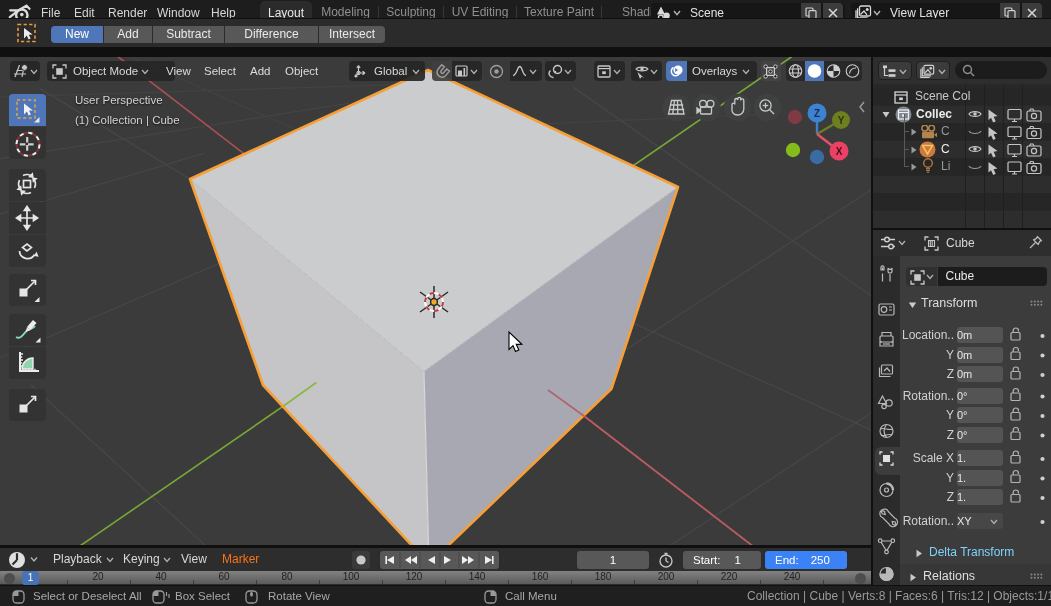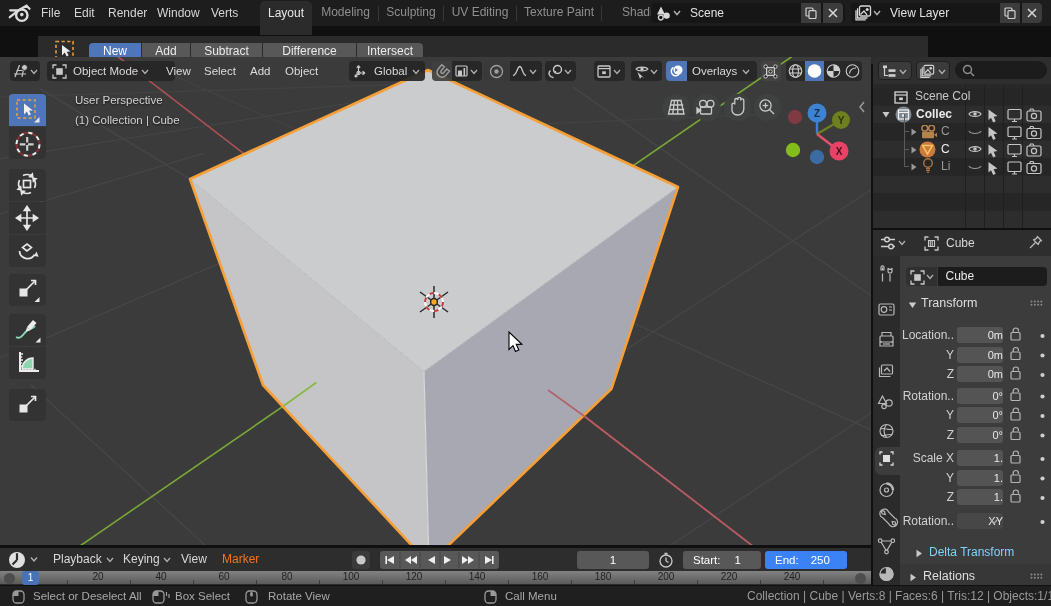--- a/index.html
+++ b/index.html
@@ -11,21 +11,21 @@
   
   #topbar { left:0; top:0; width:1051px; height:26px; background:#1d1d1d; }
   .menu { color:#d5d5d5; font-size:12px; line-height:26px; }
   .tab { color:#8f8f8f; font-size:12px; line-height:25px; text-align:center; }
   .tab.active { background:#2b2b2b; color:#e6e6e6; border-radius:5px 5px 0 0; }
   .tabsep { width:1px; height:15px; top:6px; background:#383838; }
   .idwidget { top:3px; height:20px; background:#161616; border-radius:4px; }
   .idwidget .btn { background:#262626; }
 
   
-  #toolsettings { left:0; top:35px; width:890px; height:29px; background:#2b2b2b; border-top:1px solid #0f0f0f;margin-left:38px; }
+  #toolsettings { left:0; top:18px; width:1051px; height:29px; background:#2b2b2b; border-top:1px solid #0f0f0f; }
   .seg { position:absolute; top:7px; height:17px; background:#585858; color:#eaeaea;
      font-size:12px; line-height:17px; text-align:center; }
   
   #viewport { left:0; top:57px; width:871px; height:488px; background:#3b3b3b; overflow:hidden; }
 
   
   .hw { position:absolute; top:4px; height:20px; background:rgba(38,38,38,0.92); border-radius:4px;
         color:#d8d8d8; font-size:11.5px; line-height:20px; }
   .htext { position:absolute; top:4px; height:20px; color:#dcdcdc; font-size:11.5px; line-height:20px; }
 
@@ -37,21 +37,21 @@
   #outliner { left:873px; top:57px; width:178px; height:171px; background:#282828; overflow:hidden;}
   #outliner-header { position:absolute; left:0; top:0; width:178px; height:27px; background:#2e2e2e; }
   .orow { position:absolute; left:0; width:178px; height:17px; font-size:12px; color:#c0c0c0; line-height:17px;}
 
   
   #props { left:873px; top:230px; width:178px; height:355px; background:#3c3c3c; overflow:hidden;}
   #props-header { position:absolute; left:0; top:0; width:178px; height:26px; background:#2e2e2e; }
   #tabcol { position:absolute; left:0; top:26px; width:27px; height:329px; background:#2b2b2b; }
   .prow { position:absolute; font-size:12px; color:#d0d0d0; }
   .pfield { position:absolute; left:84px; width:46px; height:16px; background:#545454; border-radius:3px;
-      color:#e8e8e8; font-size:11px; text-align:right; line-height:16px; }
+      color:#e8e8e8; font-size:11px; text-align:left; line-height:16px; }
 
   
   #timeline { left:0; top:548px; width:871px; height:37px; background:#2d2d2d; }
   #ruler { position:absolute; left:0; top:23px; width:871px; height:13px;
      background:linear-gradient(#828282,#5a5a5a); }
   .rnum { position:absolute; top:0px; font-size:10px; color:#222; transform:translateX(-50%); }
   .rtick { position:absolute; bottom:0; width:1px; height:4px; background:#3c3c3c; }
 
   
   #status { left:0; top:586px; width:1051px; height:20px; background:#1f1f1f; color:#a8a8a8; font-size:11.5px; line-height:20px; }
@@ -63,21 +63,21 @@
   <div id="topbar" class="abs">
     <svg class="abs" style="left:8px;top:3px" width="24" height="21" viewBox="0 0 24 21">
       <circle cx="13.8" cy="12.2" r="5.7" fill="none" stroke="#dcdcdc" stroke-width="2.4"></circle>
       <circle cx="13.8" cy="11.6" r="1.8" fill="#dcdcdc"></circle>
       <path d="M2.2 7.3 h8.5 M1.8 14.2 L8.2 9.2 M11 7 L18.5 2.8 L21.5 5.8" fill="none" stroke="#dcdcdc" stroke-width="2.3" stroke-linecap="round"></path>
     </svg>
     <div class="menu abs" style="left:41px">File</div>
     <div class="menu abs" style="left:74px">Edit</div>
     <div class="menu abs" style="left:108px">Render</div>
     <div class="menu abs" style="left:157px">Window</div>
-    <div class="menu abs" style="left:211px">Verts</div>
+    <div class="menu abs" style="left:211px">Help</div>
     <div class="tab active abs" style="left:260px;width:52px;top:1px;height:42px">Layout</div>
     <div class="tab abs" style="left:313px;width:65px">Modeling</div>
     <div class="tabsep abs" style="left:378px"></div>
     <div class="tab abs" style="left:379px;width:64px">Sculpting</div>
     <div class="tabsep abs" style="left:443px"></div>
     <div class="tab abs" style="left:444px;width:72px">UV Editing</div>
     <div class="tabsep abs" style="left:516px"></div>
     <div class="tab abs" style="left:517px;width:84px">Texture Paint</div>
     <div class="tabsep abs" style="left:601px"></div>
     <div class="tab abs" style="left:602px;width:84px">Shading</div>

